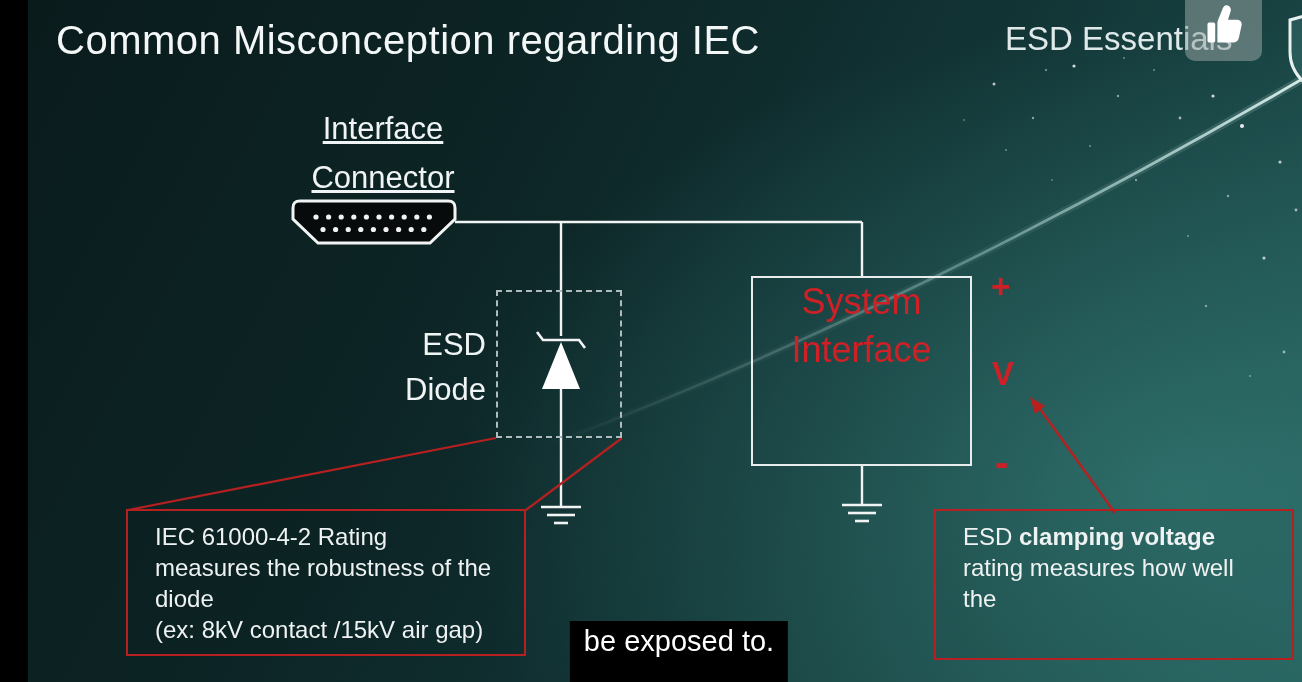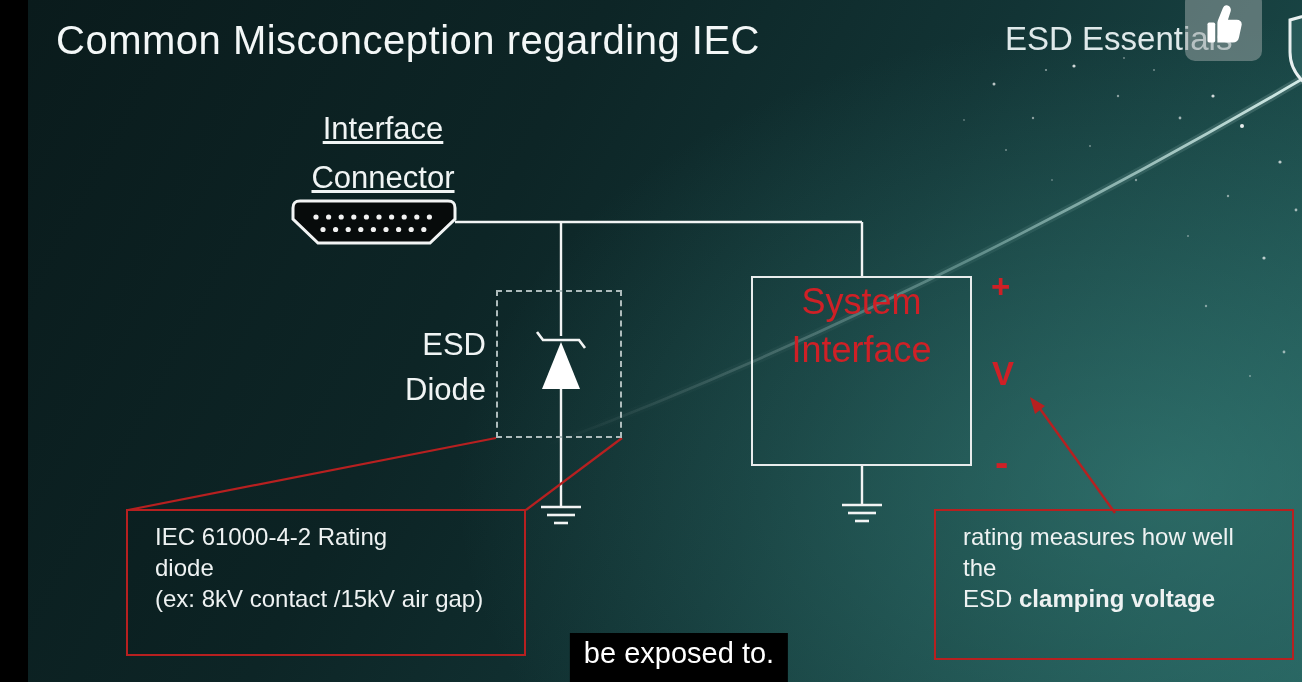--- a/index.html
+++ b/index.html
@@ -32,21 +32,21 @@
   #terminal-voltage{left:964px;top:355px;}
   #terminal-minus{left:967px;top:440px;font-size:40px;}
   .callout{
     border:2px solid #b72020;box-sizing:border-box;color:#eef2f2;
     font-size:24px;line-height:31px;padding:10px 27px;background:rgba(0,0,0,0.04);
   }
   #iec-rating-callout{left:98px;top:509px;width:400px;height:147px;}
   #clamping-voltage-callout{left:906px;top:509px;width:360px;height:151px;}
   #subtitle-caption{
     left:50%;bottom:0;transform:translateX(-50%);
-    background:#000;color:#fff;font-size:29px;padding:4px 14px 12px;white-space:nowrap;
+    background:#000;color:#fff;font-size:29px;padding:4px 14px 24px;white-space:nowrap;
   }
   #page-number{right:8px;bottom:1px;font-size:13px;color:#b9c7c7;}
   svg.layer{position:absolute;left:0;top:0;pointer-events:none;}
 </style>
 </head>
 <body>
 
 <div id="stage">
 
   <svg class="layer" width="1302" height="682" viewBox="0 0 1302 682">
@@ -185,25 +185,26 @@
     <div>System</div>
     <div>Interface</div>
   </div>
 
   <div class="abs term" id="terminal-plus">+</div>
   <div class="abs term" id="terminal-voltage">V</div>
   <div class="abs term" id="terminal-minus">-</div>
 
   <div class="abs callout" id="iec-rating-callout">
     <div>IEC 61000-4-2 Rating</div>
+    <div>measures the robustness of the</div>
     <div>diode</div>
     <div>(ex: 8kV contact /15kV air gap)</div>
   </div>
 
   <div class="abs callout" id="clamping-voltage-callout">
+    <div><span>ESD </span><b>clamping voltage</b></div>
     <div>rating measures how well the</div>
-    <div><span>ESD </span><b>clamping voltage</b></div>
   </div>
 
   <div class="abs" id="subtitle-caption">be exposed to.</div>
   <div class="abs" id="page-number">3</div>
 
 </div>
 
 </body></html>

